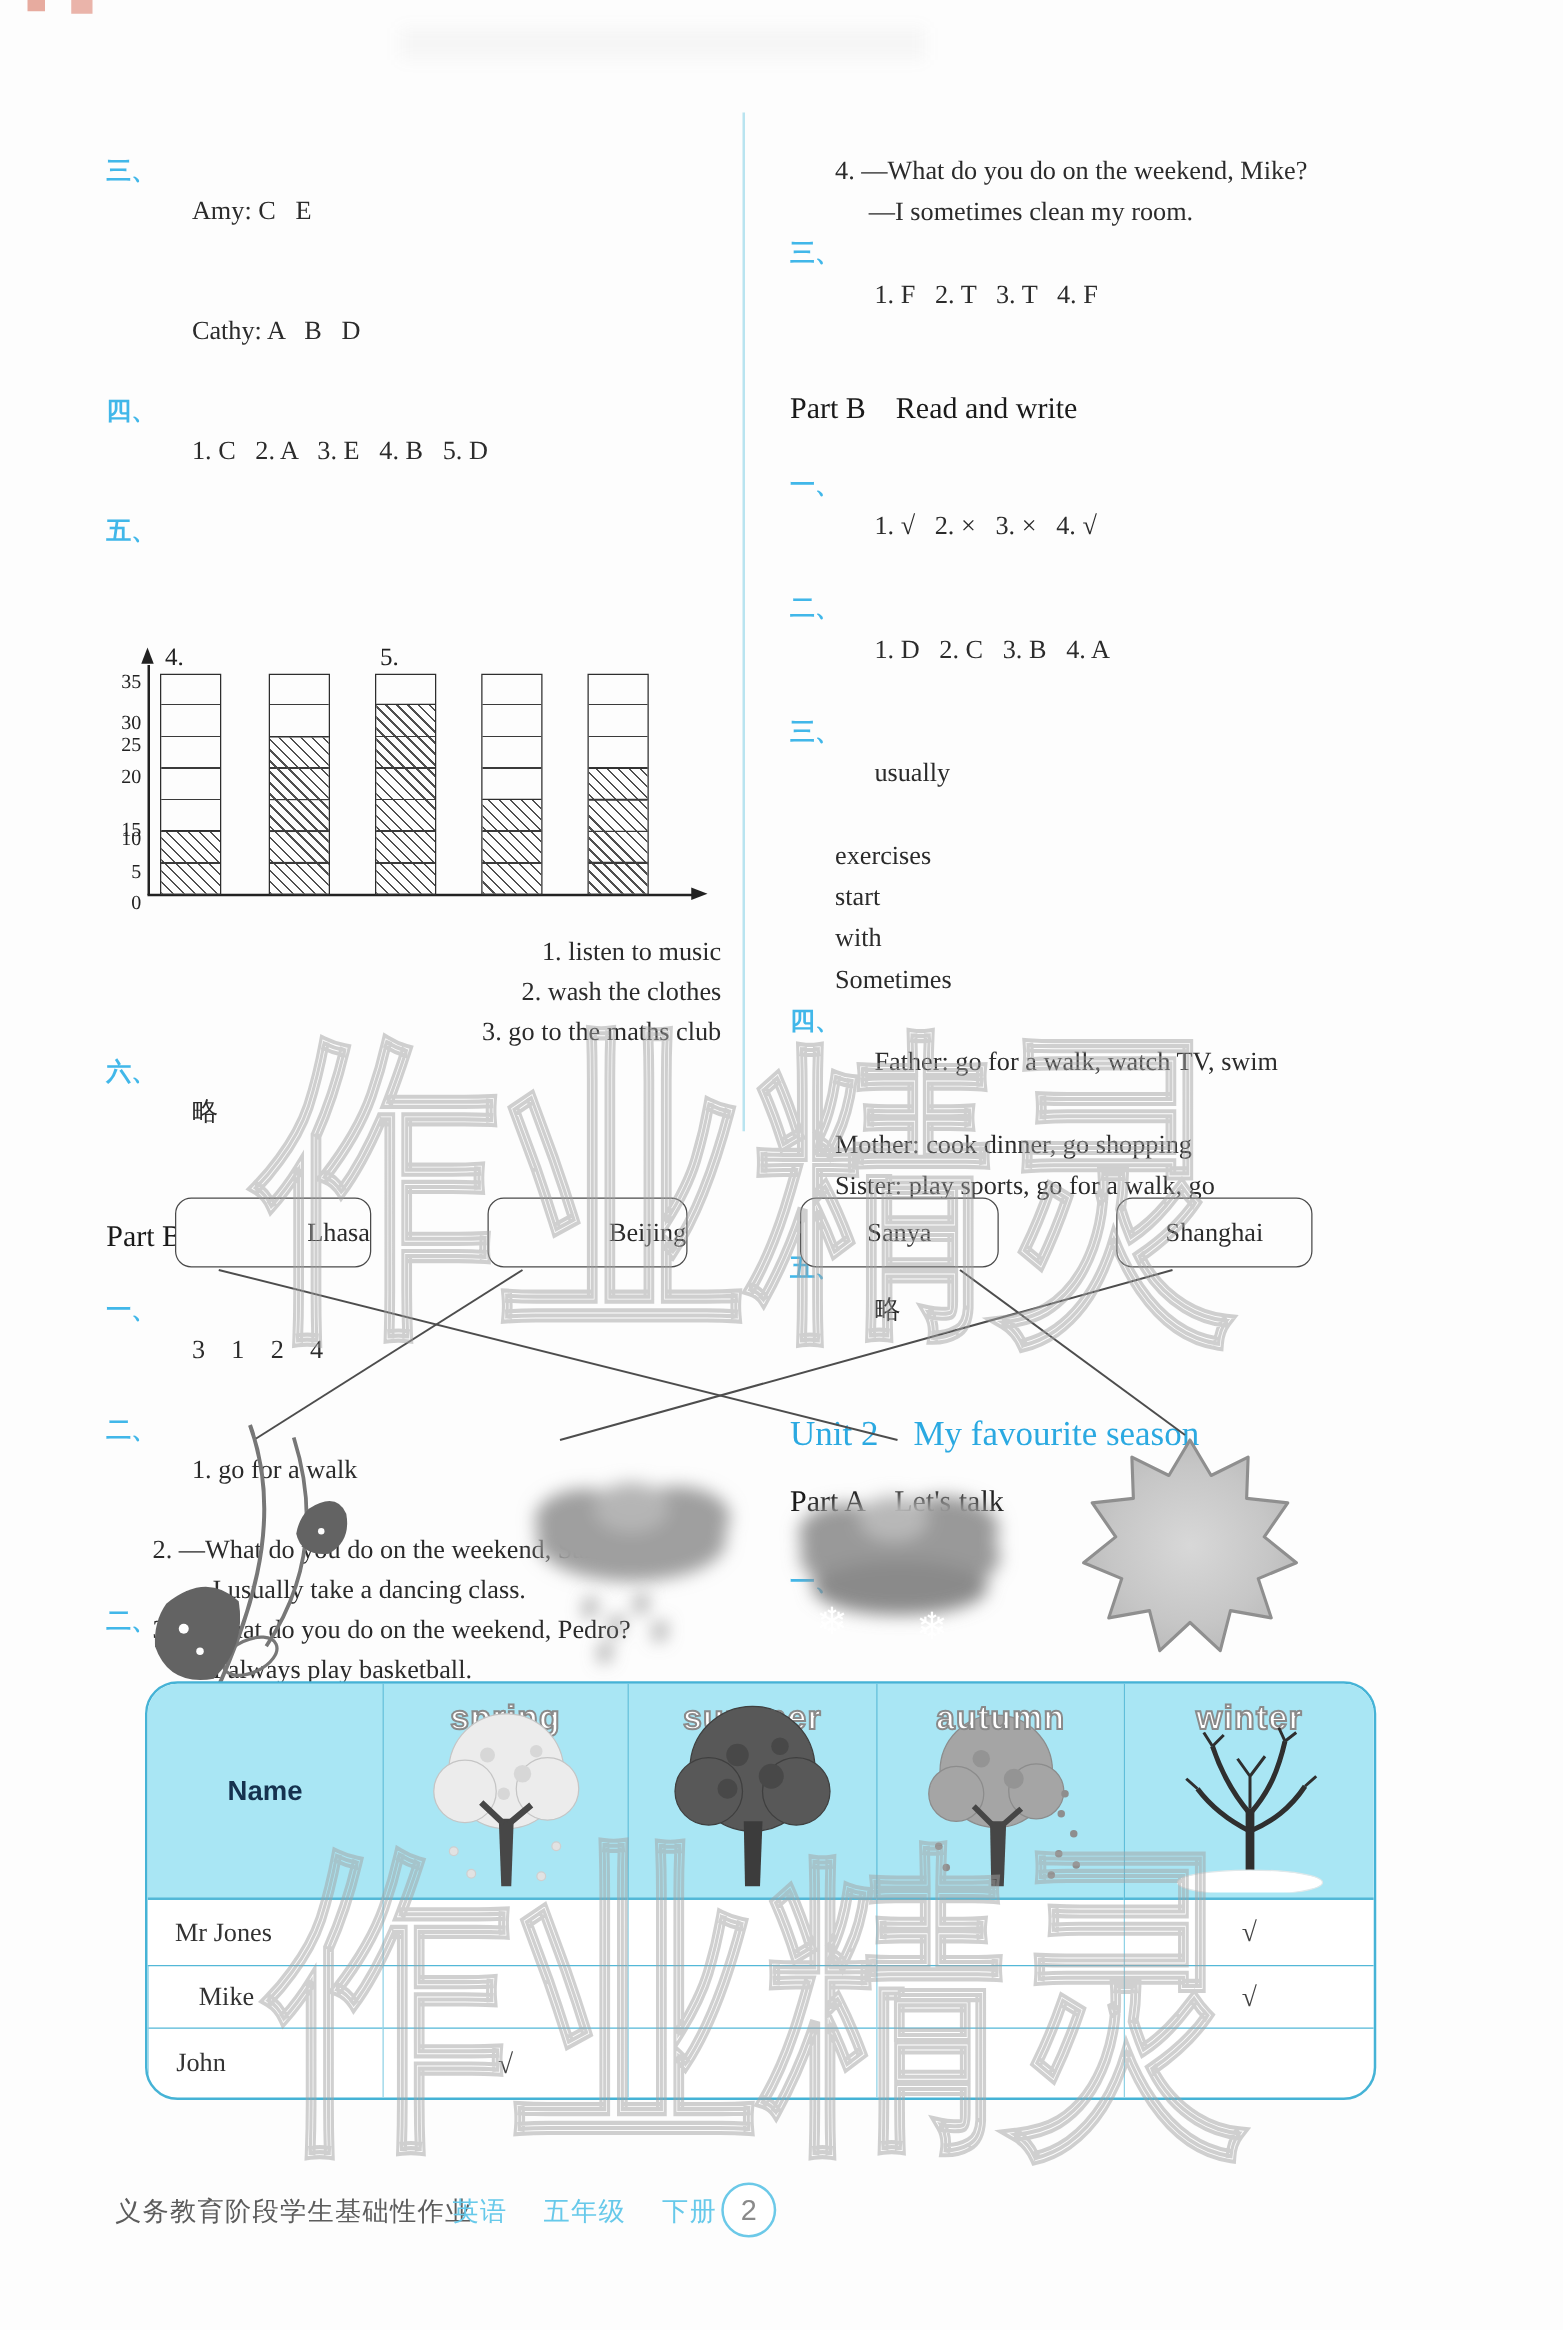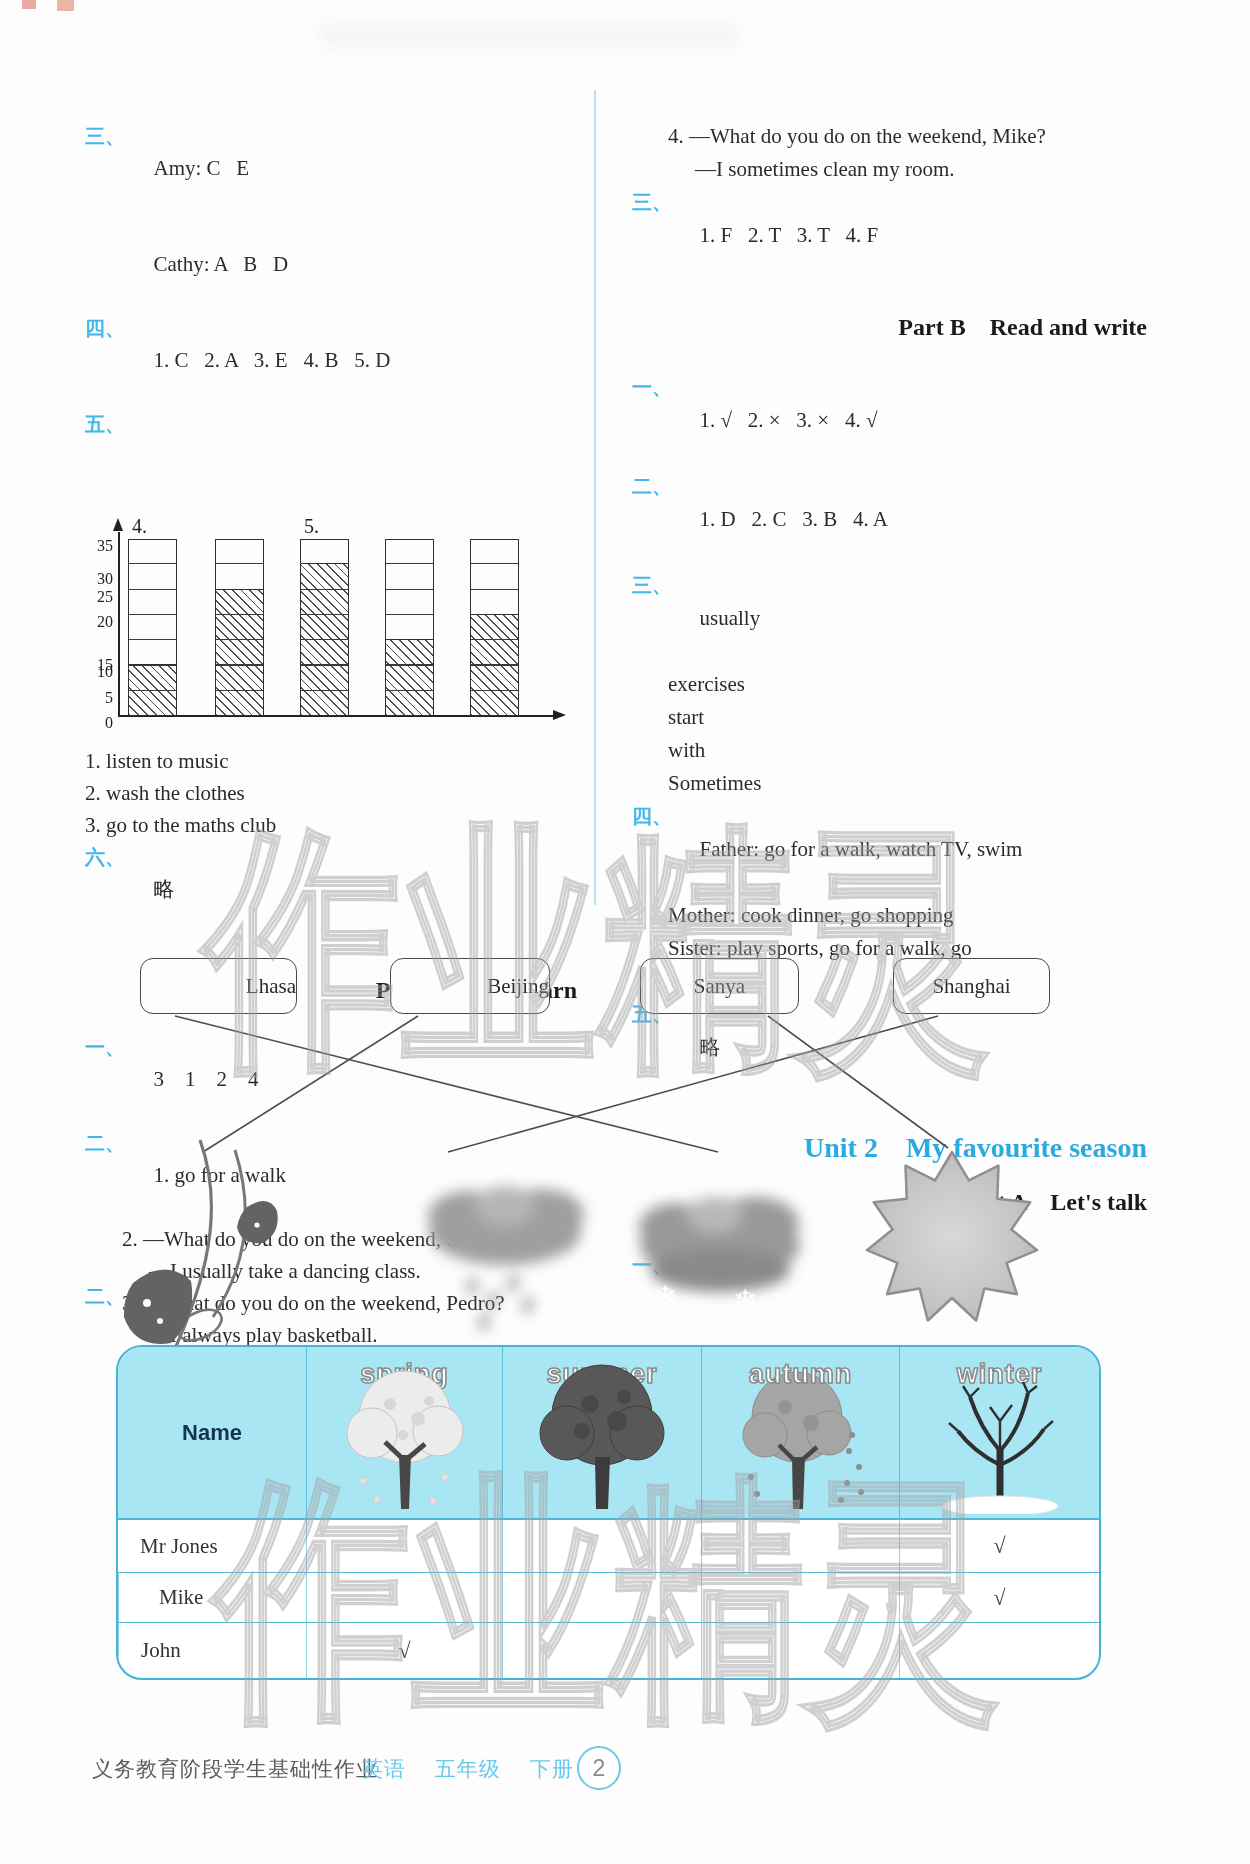--- a/index.html
+++ b/index.html
@@ -13,21 +13,21 @@
   
   .col{position:absolute;font-size:21px;line-height:32px;}
   #left-col{left:85px;top:120px;width:492px;}
   #right-col{left:632px;top:120px;width:515px;line-height:33px;}
   .line{position:relative;padding-left:37px;min-height:32px;white-space:pre-wrap;}
   #right-col .line{padding-left:36px;min-height:33px;}
   .m{position:absolute;left:0;top:0;color:#41b7e9;font-weight:bold;
      font-family:"DejaVu Sans",sans-serif;font-size:20px;}
   .ind2{padding-left:64px;}
   #right-col .ind2{padding-left:63px;}
-  .heading{font-weight:bold;font-size:24px;line-height:34px;text-align:right;white-space:pre-wrap;color:#1a1a1a;}
+  .heading{font-weight:normal;font-size:24px;line-height:34px;text-align:left;white-space:pre-wrap;color:#1a1a1a;}
   .h-learn{margin:36px 0 24px 0;}
   .h-rw{margin:26px 0 28px 0;line-height:32px;}
   .h-unit{margin:32px 0 10px 0;font-size:28px;line-height:38px;color:#2ba9e1;}
   .h-talk{margin:18px 0 0 0;}
   .m-only{margin-top:30px;}
   
   #chart{position:relative;height:241px;margin:0;}
   #chart .ytick{position:absolute;width:28px;left:0;text-align:right;font-size:16px;color:#222;}
   .bar-note{position:absolute;top:6px;font-size:20px;color:#222;}
   .y-axis{position:absolute;left:33px;top:28px;width:1.6px;height:184px;background:#222;}
@@ -35,21 +35,21 @@
            border-left:5.5px solid transparent;border-right:5.5px solid transparent;border-bottom:13px solid #222;}
   .x-axis{position:absolute;left:33px;top:211px;width:437px;height:1.7px;background:#222;}
   .x-arrow{position:absolute;left:468px;top:206px;width:0;height:0;
            border-top:5.5px solid transparent;border-bottom:5.5px solid transparent;border-left:13px solid #222;}
   .bar-outline{position:absolute;box-sizing:border-box;border:1.3px solid #2e2e2e;background:
       repeating-linear-gradient(to top,transparent 0 24.1px,#3a3a3a 24.1px 25.3px);}
   .bar-fill{position:absolute;left:0;bottom:0;width:100%;box-sizing:border-box;border-top:1.3px solid #2e2e2e;
       background:
       repeating-linear-gradient(to top,transparent 0 24.1px,#3a3a3a 24.1px 25.3px),
       repeating-linear-gradient(45deg,#4f4f4f 0 1.3px,transparent 1.3px 6.2px);}
-  .legend{}
+  .legend{margin-left:58px;text-align:right;}
   .legend div{min-height:32px;}
   
   .city-box{position:absolute;top:958px;height:54px;line-height:54px;text-align:center;
             border:1.6px solid #4a4a4a;border-radius:13px;font-size:21px;background:#fdfdfd;z-index:2;}
   #lines-svg{position:absolute;left:0;top:0;width:1250px;height:1864px;pointer-events:none;z-index:1;}
   .wicon{position:absolute;z-index:1;}
   
   .watermark{position:absolute;z-index:6;font-family:"DejaVu Sans",sans-serif;font-weight:bold;
              font-size:195px;letter-spacing:2px;color:transparent;
              -webkit-text-stroke:2.5px #a3a3a3;opacity:.5;white-space:nowrap;

